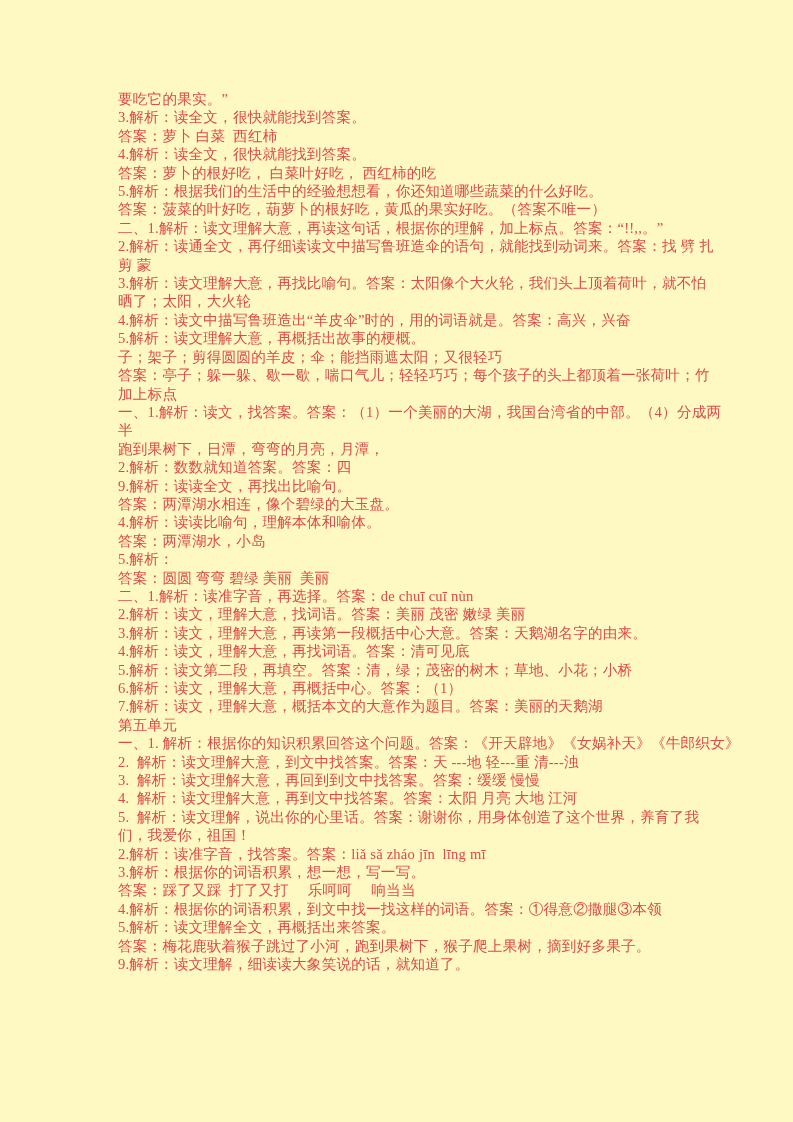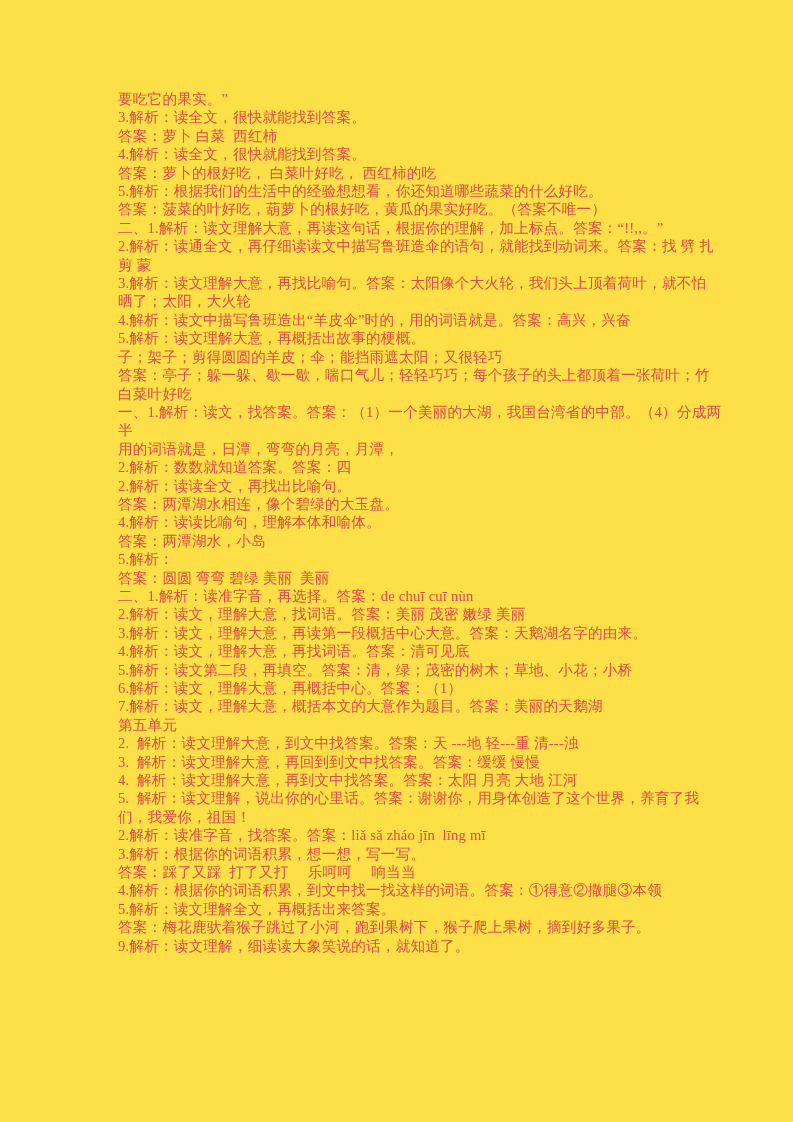--- a/index.html
+++ b/index.html
@@ -27,57 +27,58 @@
   .text-line {
     white-space: pre;
     height: 18.42px;
     overflow: visible;
     letter-spacing: 0.2px;
   }
 </style>
 </head>
 <body>
 
-<div class="page" style="background: #fde047;">
+<div class="page" style="background: #fef9c3;">
   <div class="doc-body" style="color: rgb(220, 74, 74);">
       <div class="text-line">要吃它的果实。”</div>
       <div class="text-line">3.解析：读全文，很快就能找到答案。</div>
       <div class="text-line">答案：萝卜 白菜  西红柿</div>
       <div class="text-line">4.解析：读全文，很快就能找到答案。</div>
       <div class="text-line">答案：萝卜的根好吃， 白菜叶好吃， 西红柿的吃</div>
       <div class="text-line">5.解析：根据我们的生活中的经验想想看，你还知道哪些蔬菜的什么好吃。</div>
       <div class="text-line">答案：菠菜的叶好吃，葫萝卜的根好吃，黄瓜的果实好吃。（答案不唯一）</div>
       <div class="text-line">二、1.解析：读文理解大意，再读这句话，根据你的理解，加上标点。答案：“!!,,。”</div>
       <div class="text-line">2.解析：读通全文，再仔细读读文中描写鲁班造伞的语句，就能找到动词来。答案：找 劈 扎</div>
       <div class="text-line">剪 蒙</div>
       <div class="text-line">3.解析：读文理解大意，再找比喻句。答案：太阳像个大火轮，我们头上顶着荷叶，就不怕</div>
       <div class="text-line">晒了；太阳，大火轮</div>
       <div class="text-line">4.解析：读文中描写鲁班造出“羊皮伞”时的，用的词语就是。答案：高兴，兴奋</div>
       <div class="text-line">5.解析：读文理解大意，再概括出故事的梗概。</div>
       <div class="text-line">子；架子；剪得圆圆的羊皮；伞；能挡雨遮太阳；又很轻巧</div>
       <div class="text-line">答案：亭子；躲一躲、歇一歇，喘口气儿；轻轻巧巧；每个孩子的头上都顶着一张荷叶；竹</div>
-      <div class="text-line">白菜叶好吃</div>
+      <div class="text-line">加上标点</div>
       <div class="text-line">一、1.解析：读文，找答案。答案：（1）一个美丽的大湖，我国台湾省的中部。（4）分成两</div>
       <div class="text-line">半</div>
-      <div class="text-line">用的词语就是，日潭，弯弯的月亮，月潭，</div>
+      <div class="text-line">跑到果树下，日潭，弯弯的月亮，月潭，</div>
       <div class="text-line">2.解析：数数就知道答案。答案：四</div>
-      <div class="text-line">2.解析：读读全文，再找出比喻句。</div>
+      <div class="text-line">9.解析：读读全文，再找出比喻句。</div>
       <div class="text-line">答案：两潭湖水相连，像个碧绿的大玉盘。</div>
       <div class="text-line">4.解析：读读比喻句，理解本体和喻体。</div>
       <div class="text-line">答案：两潭湖水，小岛</div>
       <div class="text-line">5.解析：</div>
       <div class="text-line">答案：圆圆 弯弯 碧绿 美丽  美丽</div>
       <div class="text-line">二、1.解析：读准字音，再选择。答案：de chuī cuī nùn</div>
       <div class="text-line">2.解析：读文，理解大意，找词语。答案：美丽 茂密 嫩绿 美丽</div>
       <div class="text-line">3.解析：读文，理解大意，再读第一段概括中心大意。答案：天鹅湖名字的由来。</div>
       <div class="text-line">4.解析：读文，理解大意，再找词语。答案：清可见底</div>
       <div class="text-line">5.解析：读文第二段，再填空。答案：清，绿；茂密的树木；草地、小花；小桥</div>
       <div class="text-line">6.解析：读文，理解大意，再概括中心。答案：（1）</div>
       <div class="text-line">7.解析：读文，理解大意，概括本文的大意作为题目。答案：美丽的天鹅湖</div>
       <div class="text-line">第五单元</div>
+      <div class="text-line">一、1. 解析：根据你的知识积累回答这个问题。答案：《开天辟地》《女娲补天》《牛郎织女》</div>
       <div class="text-line">2.  解析：读文理解大意，到文中找答案。答案：天 ---地 轻---重 清---浊</div>
       <div class="text-line">3.  解析：读文理解大意，再回到到文中找答案。答案：缓缓 慢慢</div>
       <div class="text-line">4.  解析：读文理解大意，再到文中找答案。答案：太阳 月亮 大地 江河</div>
       <div class="text-line">5.  解析：读文理解，说出你的心里话。答案：谢谢你，用身体创造了这个世界，养育了我</div>
       <div class="text-line">们，我爱你，祖国！</div>
       <div class="text-line">2.解析：读准字音，找答案。答案：liǎ sǎ zháo jīn  līng mī</div>
       <div class="text-line">3.解析：根据你的词语积累，想一想，写一写。</div>
       <div class="text-line">答案：踩了又踩  打了又打     乐呵呵     响当当</div>
       <div class="text-line">4.解析：根据你的词语积累，到文中找一找这样的词语。答案：①得意②撒腿③本领</div>
       <div class="text-line">5.解析：读文理解全文，再概括出来答案。</div>

